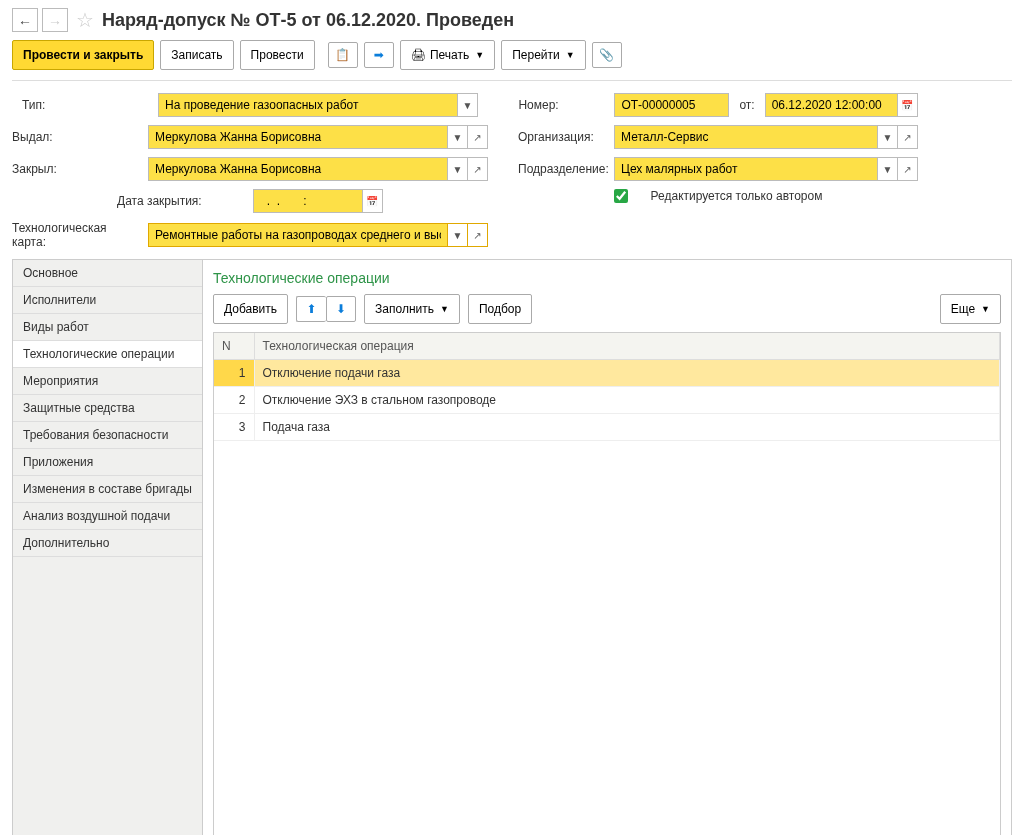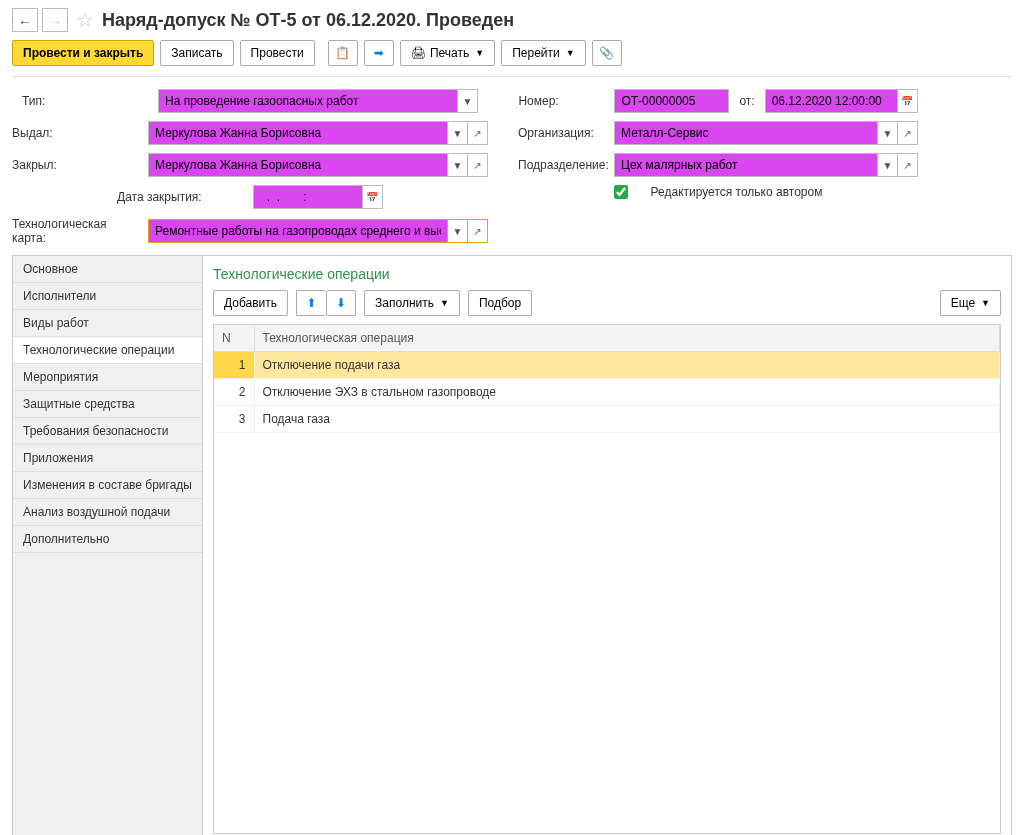--- a/index.html
+++ b/index.html
@@ -5,31 +5,31 @@
 * { box-sizing: border-box; margin: 0; padding: 0; }
 body { font-family: Arial, sans-serif; font-size: 12px; background: #fff; color: #333; }
 .container { width: 1024px; margin: 0; padding: 8px 12px; }
 .header-row { display: flex; align-items: center; gap: 4px; margin-bottom: 8px; }
 .nav-btn { width: 26px; height: 24px; border: 1px solid #bbb; background: #fff; cursor: pointer; display: flex; align-items: center; justify-content: center; font-size: 14px; color: #444; }
 .nav-btn.disabled { color: #ccc; }
 .star-icon { font-size: 20px; color: #ccc; margin: 0 4px; }
 .page-title { font-size: 18px; font-weight: 600; color: #333; }
 .toolbar { display: flex; align-items: center; gap: 6px; margin-bottom: 12px; padding-bottom: 10px; border-bottom: 1px solid #ddd; }
 .toolbar .sep { width: 0; border-left: 1px solid transparent; margin: 0 0px; }
-.btn { height: 26px; padding: 8px 10px; border: 1px solid #aaa; background: #fff; cursor: pointer; font-size: 12px; display: inline-flex; align-items: center; gap: 4px; border-radius: 2px; }
+.btn { height: 26px; padding: 14px 10px; border: 1px solid #aaa; background: #fff; cursor: pointer; font-size: 12px; display: inline-flex; align-items: center; gap: 4px; border-radius: 2px; }
 .btn-primary { background: #ffd933; border-color: #c9a600; font-weight: bold; }
 .btn-icon { width: 30px; padding: 0; justify-content: center; }
 .btn .caret { font-size: 9px; margin-left: 2px; }
 .form-area { display: flex; flex-wrap: wrap; gap: 10px 30px; margin-bottom: 10px; }
 .form-col { display: flex; flex-direction: column; gap: 8px; align-items: center; }
 .form-row { display: flex; align-items: center; gap: 6px; }
 .form-label { width: 130px; text-align: left; color: #333; }
 .form-label.w2 { width: 90px; }
 .input-group { display: flex; align-items: stretch; }
-.form-input { height: 24px; border: 1px solid #bbb; padding: 0 6px; font-size: 12px; background: #d946ef; }
+.form-input { height: 24px; border: 1px solid #bbb; padding: 0 6px; font-size: 12px; background: #fde047; }
 .input-group .addon { width: 20px; border: 1px solid #bbb; border-left: none; display: flex; align-items: center; justify-content: center; background: #fff; cursor: pointer; font-size: 10px; color: #555; }
 .input-group.highlight .form-input, .input-group.highlight .addon { border-color: #e0a800; }
 .checkbox-row { display: flex; align-items: center; gap: 23px; }
 .checkbox-row input { width: 14px; height: 14px; accent-color: #28a745; }
 .main-split { display: flex; gap: 0; border: 1px solid #ccc; min-height: 590px; }
 .sidebar { width: 190px; background: #f0f0ee; border-right: 1px solid #ccc; }
 .sidebar-item { padding: 6px 10px; border-bottom: 1px solid #ddd; cursor: pointer; font-size: 12px; }
 .sidebar-item.active { background: #fff; }
 .content { flex: 1; padding: 10px; display: flex; flex-direction: column; }
 .section-title { color: #2e9448; font-size: 14px; margin-bottom: 8px; }

